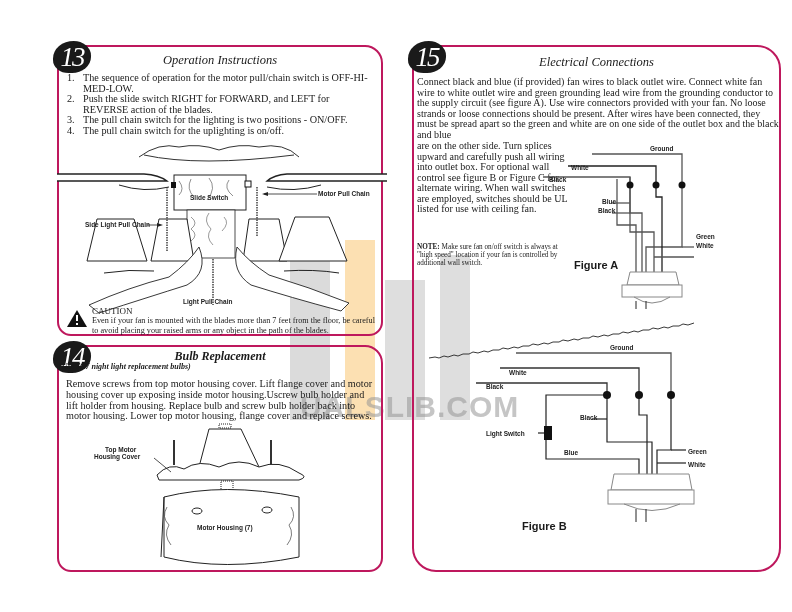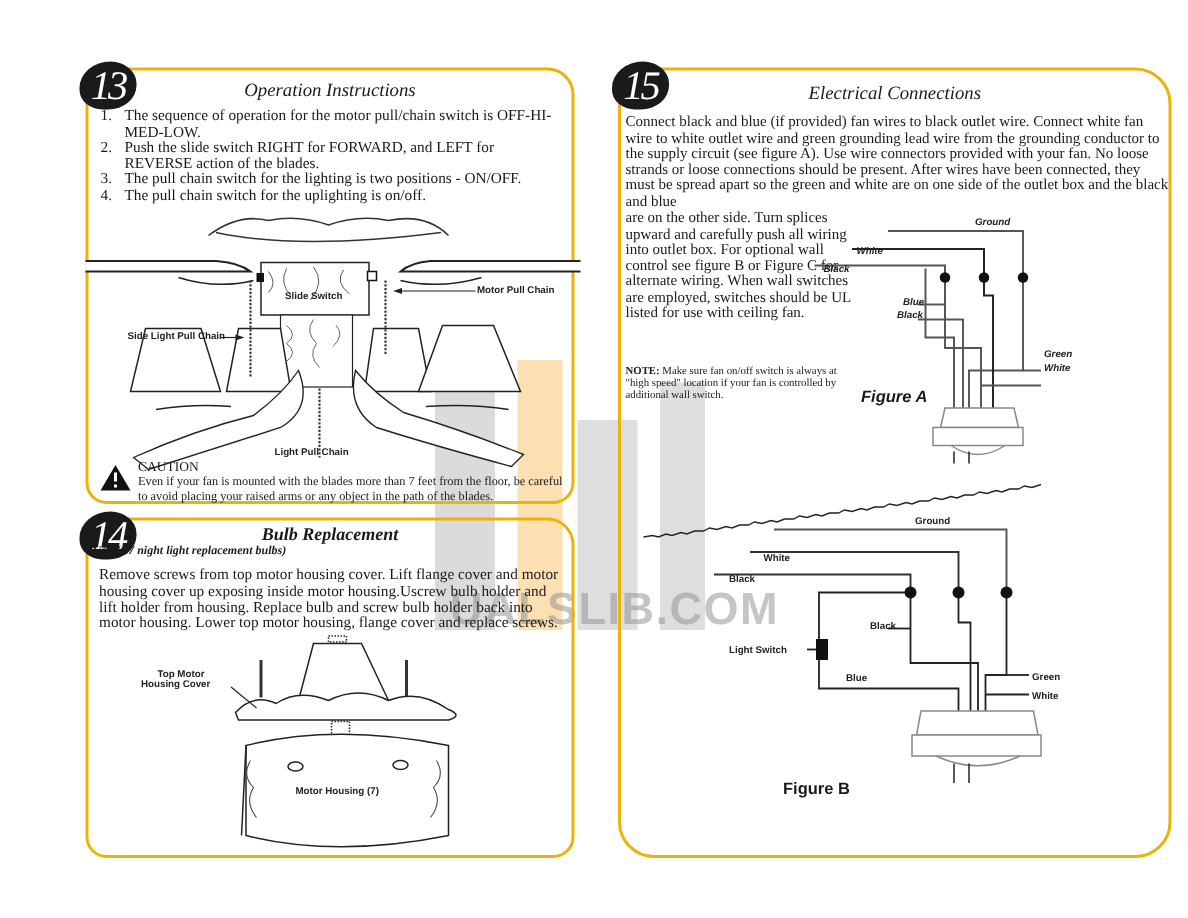--- a/index.html
+++ b/index.html
@@ -1,18 +1,18 @@
 <!DOCTYPE html>
 <html><head>
   <meta charset="utf-8">
   <style>
     html, body { margin:0; padding:0; }
     body { width:792px; height:612px; background:#ffffff; position:relative; overflow:hidden;
            font-family:"Liberation Serif","DejaVu Serif",serif; color:#1a1a1a; }
-    .panel { position:absolute; border:2px solid #eab308; border-radius:12px 18px 14px 14px; background:#fff; box-sizing:border-box; }
+    .panel { position:absolute; border:2px solid #be185d; border-radius:12px 18px 14px 14px; background:#fff; box-sizing:border-box; }
     .badge { position:absolute; left:-6px; top:-6px; width:38px; height:32px; background:#1a1a1a; border-radius:60% 50% 55% 45%;
              color:#fff; font-family:"Liberation Serif",serif; font-style:italic; font-size:27px; line-height:32px; text-align:center; letter-spacing:-2px; }
     .ptitle { position:absolute; left:0; right:0; text-align:center; font-style:italic; font-size:12.5px; }
     .psub { position:absolute; left:0; right:0; font-style:italic; font-weight:bold; font-size:8px; }
     .body-text { position:absolute; font-size:10.2px; line-height:10.8px; }
     ol.steps { position:absolute; margin:0; padding:0; list-style:none; font-size:10.2px; line-height:10.5px; }
     ol.steps li { position:relative; padding-left:18px; }
     ol.steps li .num { position:absolute; left:2px; }
     .lbl { position:absolute; font-family:"Liberation Sans","DejaVu Sans",sans-serif; font-weight:bold; font-size:6.5px; white-space:nowrap; color:#222; }
     .figlbl { position:absolute; font-family:"Liberation Sans","DejaVu Sans",sans-serif; font-weight:bold; font-size:11px; white-space:nowrap; }
@@ -132,21 +132,21 @@
 
 <div class="panel" style="left:412px;top:45px;width:369px;height:527px;z-index:1;background:transparent;border-radius:24px;">
   <div class="badge">15</div>
   <div class="ptitle" style="top:8px;">Electrical Connections</div>
   <div class="body-text" style="left:3px;top:30px;width:362px;font-size:10px;line-height:10.5px;">Connect black and blue (if provided) fan wires to black outlet wire. Connect white fan wire to white outlet wire and green grounding lead wire from the grounding conductor to the supply circuit (see figure A). Use wire connectors provided with your fan. No loose strands or loose connections should be present. After wires have been connected, they must be spread apart so the green and white are on one side of the outlet box and the black and blue</div>
   <div class="body-text" style="left:3px;top:94px;width:155px;font-size:10px;line-height:10.5px;">are on the other side. Turn splices upward and carefully push all wiring into outlet box. For optional wall control see figure B or Figure C for alternate wiring. When wall switches are employed, switches should be UL listed for use with ceiling fan.</div>
   <div class="note" style="left:3px;top:196px;width:142px;">
     <b>NOTE:</b><span> Make sure fan on/off switch is always at "high speed" location if your fan is controlled by additional wall switch.</span>
   </div>
 
-  <div style="position:absolute;left:0;top:0;width:369px;height:527px;font-style:italic;">
+  <div style="position:absolute;left:0;top:0;width:369px;height:527px;">
     <svg width="369" height="527" viewBox="0 0 369 527">
       <g fill="none" stroke="#555" stroke-width="1.3">
         <polyline points="178,107 268,107 268,200 232,200 232,225"></polyline>
         <polyline points="154,119 242,119 242,150 248,150 248,225" stroke="#222"></polyline>
         <polyline points="129,130 216,130 216,185 240,185 240,225"></polyline>
         <polyline points="216,130 216,166 228,166 228,225"></polyline>
         <polyline points="203,132 203,178 222,178 222,225"></polyline>
         <line x1="198" y1="156" x2="216" y2="156"></line>
         <line x1="198" y1="166" x2="216" y2="166"></line>
         <line x1="268" y1="200" x2="280" y2="200"></line>

